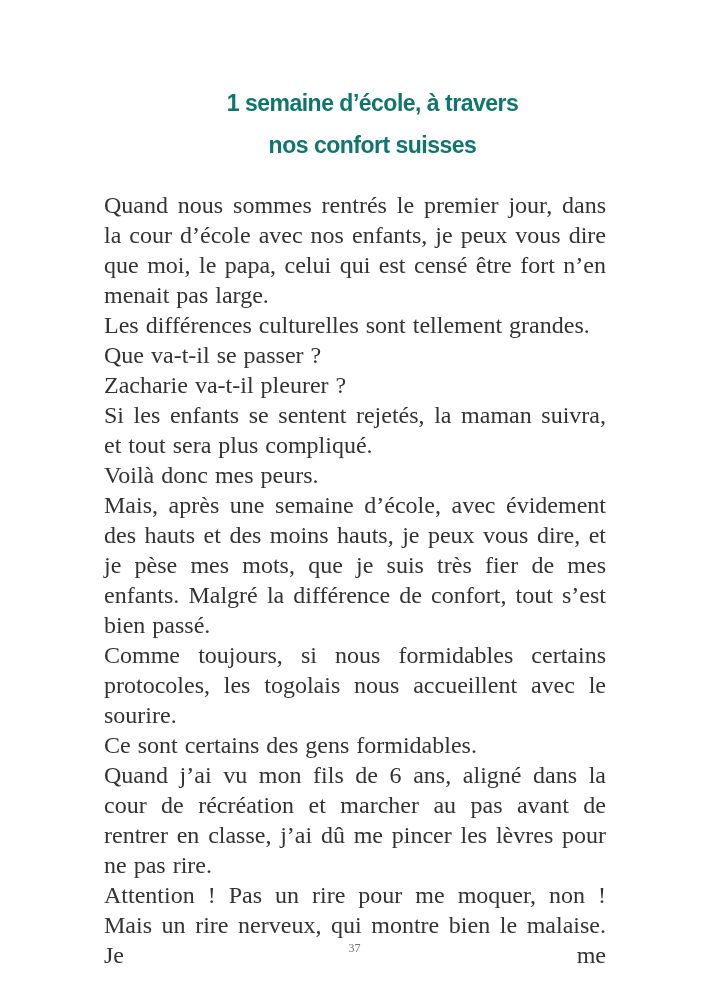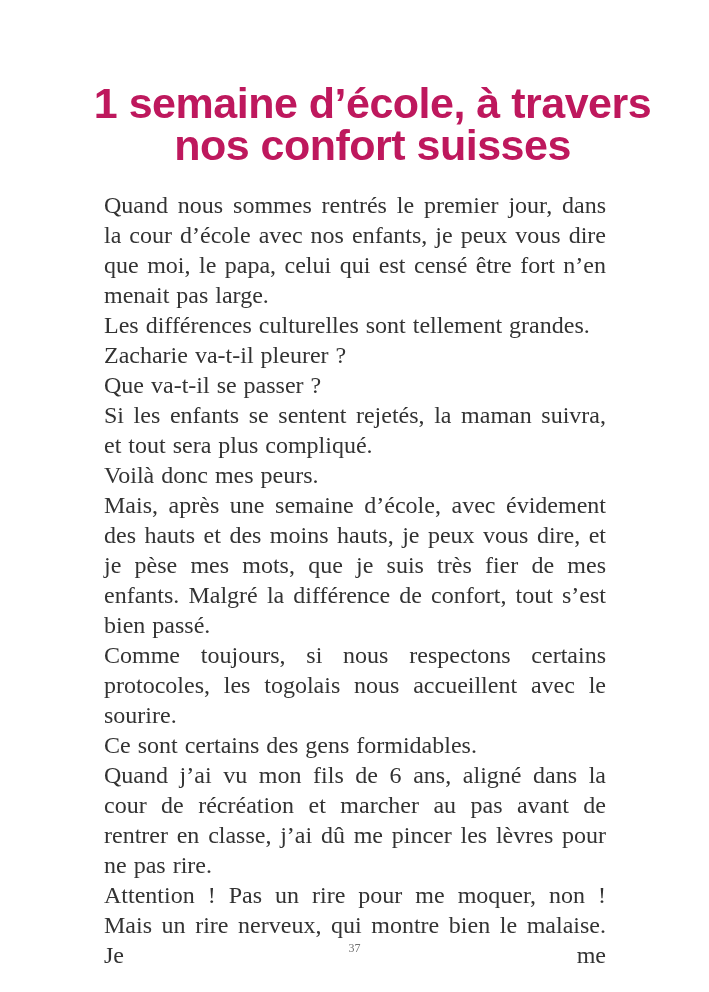--- a/index.html
+++ b/index.html
@@ -21,23 +21,23 @@
   }
   .title {
     margin: 0;
     position: absolute;
     top: 82px;
     left: 0;
     right: 0;
     text-align: center;
     font-family: "Liberation Sans", sans-serif;
     font-weight: 700;
-    font-size: 43px;
+    font-size: 23px;
     line-height: 42px;
-    color: #be185d;
+    color: #0f766e;
     letter-spacing: -0.5px;
     padding-left: 36px;
   }
   .title-line {
     display: block;
   }
   .content {
     position: absolute;
     left: 104px;
     top: 190px;
@@ -71,26 +71,26 @@
 <div class="page">
 
   <h1 class="title">
     <span class="title-line">1 semaine d’école, à travers</span>
     <span class="title-line">nos confort suisses</span>
   </h1>
 
   <div class="content">
       <p class="para">Quand nous sommes rentrés le premier jour, dans la cour d’école avec nos enfants, je peux vous dire que moi, le papa, celui qui est censé être fort n’en menait pas large.</p>
       <p class="para">Les différences culturelles sont tellement grandes.</p>
+      <p class="para">Que va-t-il se passer ?</p>
       <p class="para">Zacharie va-t-il pleurer ?</p>
-      <p class="para">Que va-t-il se passer ?</p>
       <p class="para">Si les enfants se sentent rejetés, la maman suivra, et tout sera plus compliqué.</p>
       <p class="para">Voilà donc mes peurs.</p>
       <p class="para">Mais, après une semaine d’école, avec évidement des hauts et des moins hauts, je peux vous dire, et je pèse mes mots, que je suis très fier de mes enfants. Malgré la différence de confort, tout s’est bien passé.</p>
-      <p class="para">Comme toujours, si nous respectons certains protocoles, les togolais nous accueillent avec le sourire.</p>
+      <p class="para">Comme toujours, si nous formidables certains protocoles, les togolais nous accueillent avec le sourire.</p>
       <p class="para">Ce sont certains des gens formidables.</p>
       <p class="para">Quand j’ai vu mon fils de 6 ans, aligné dans la cour de récréation et marcher au pas avant de rentrer en classe, j’ai dû me pincer les lèvres pour ne pas rire.</p>
       <p class="para cutoff">Attention ! Pas un rire pour me moquer, non ! Mais un rire nerveux, qui montre bien le malaise. Je me</p>
     </div>
 
   <div class="page-number">37</div>
 
 </div>
 
 </body></html>

